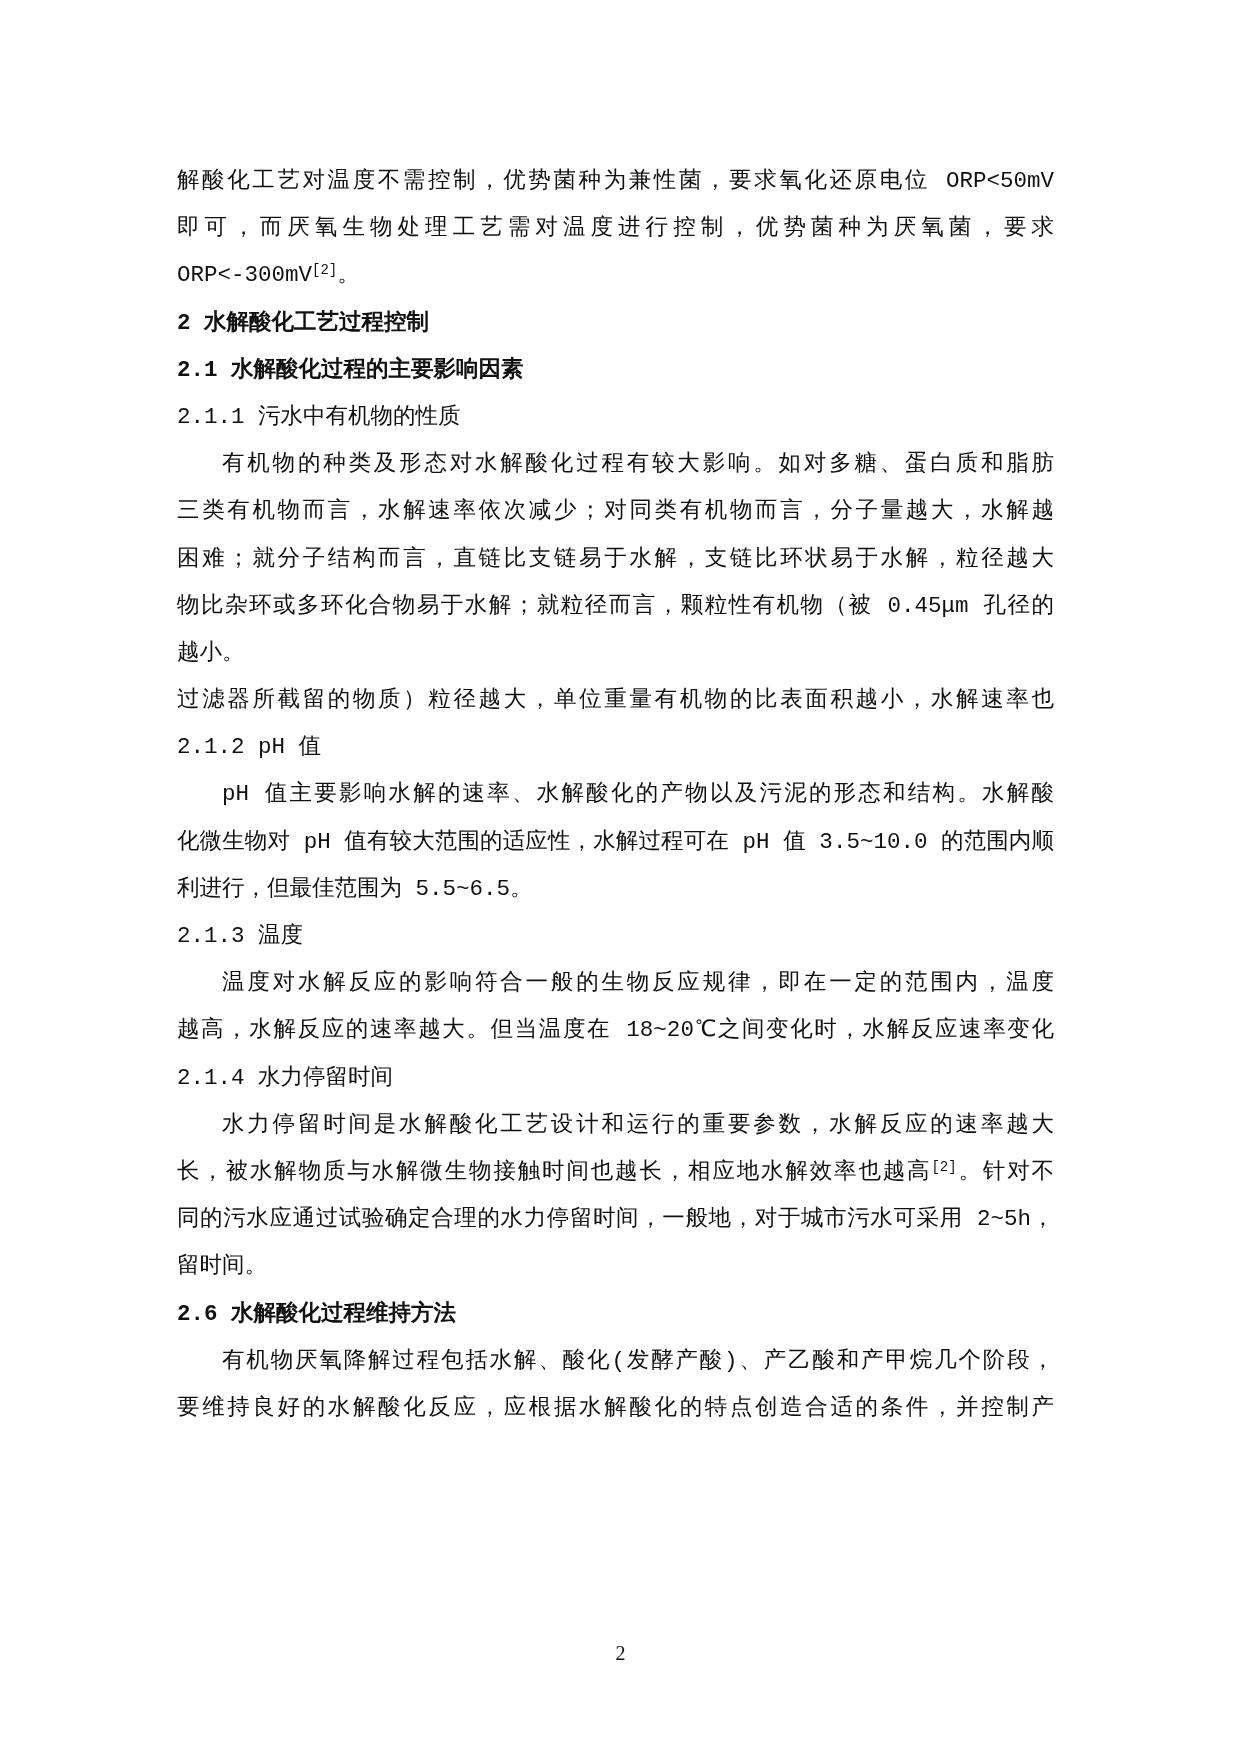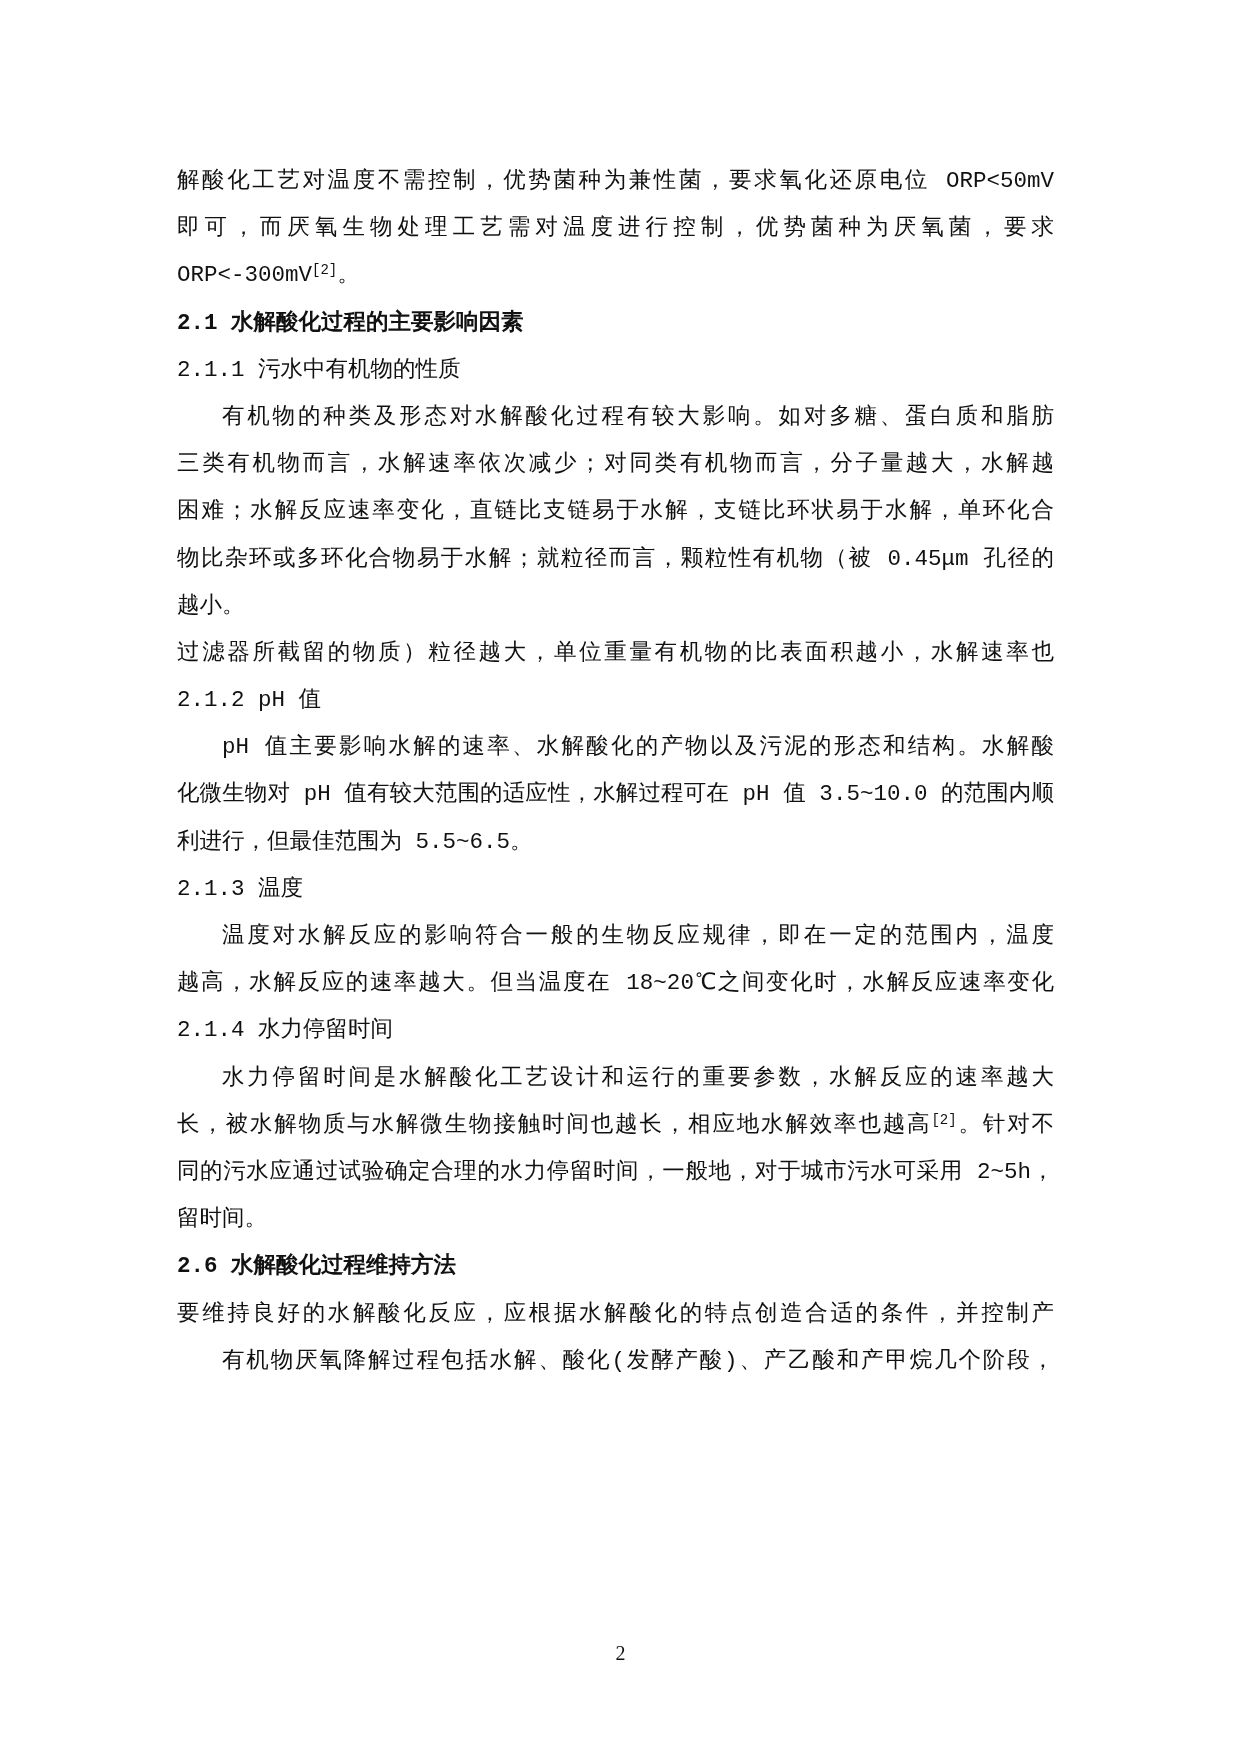--- a/index.html
+++ b/index.html
@@ -14,38 +14,39 @@
   .pagenum { position: absolute; left: 0; width: 1241px; top: 1642px; text-align: center;
              font-size: 20px; }
 </style>
 </head>
 <body>
 
 <div class="page">
   <div class="line just">解酸化工艺对温度不需控制，优势菌种为兼性菌，要求氧化还原电位 ORP&lt;50mV</div>
   <div class="line just">即可，而厌氧生物处理工艺需对温度进行控制，优势菌种为厌氧菌，要求</div>
   <div class="line"><span>ORP&lt;-300mV</span><sup>[2]</sup><span>。</span></div>
+  <div class="line h">2  水解酸化工艺过程控制</div>
   <div class="line h">2.1  水解酸化过程的主要影响因素</div>
   <div class="line">2.1.1  污水中有机物的性质</div>
   <div class="line just indent">有机物的种类及形态对水解酸化过程有较大影响。如对多糖、蛋白质和脂肪</div>
   <div class="line just">三类有机物而言，水解速率依次减少；对同类有机物而言，分子量越大，水解越</div>
-  <div class="line just">困难；水解反应速率变化，直链比支链易于水解，支链比环状易于水解，单环化合</div>
+  <div class="line just">困难；就分子结构而言，直链比支链易于水解，支链比环状易于水解，粒径越大</div>
   <div class="line just">物比杂环或多环化合物易于水解；就粒径而言，颗粒性有机物（被 0.45μm 孔径的</div>
   <div class="line">越小。</div>
   <div class="line just">过滤器所截留的物质）粒径越大，单位重量有机物的比表面积越小，水解速率也</div>
   <div class="line">2.1.2 pH 值</div>
   <div class="line just indent">pH 值主要影响水解的速率、水解酸化的产物以及污泥的形态和结构。水解酸</div>
   <div class="line just">化微生物对 pH 值有较大范围的适应性，水解过程可在 pH 值 3.5~10.0 的范围内顺</div>
   <div class="line">利进行，但最佳范围为 5.5~6.5。</div>
   <div class="line">2.1.3  温度</div>
   <div class="line just indent">温度对水解反应的影响符合一般的生物反应规律，即在一定的范围内，温度</div>
   <div class="line just">越高，水解反应的速率越大。但当温度在 18~20℃之间变化时，水解反应速率变化</div>
   <div class="line">2.1.4  水力停留时间</div>
   <div class="line just indent">水力停留时间是水解酸化工艺设计和运行的重要参数，水解反应的速率越大</div>
   <div class="line just"><span>长，被水解物质与水解微生物接触时间也越长，相应地水解效率也越高</span><sup>[2]</sup><span>。针对不</span></div>
   <div class="line just">同的污水应通过试验确定合理的水力停留时间，一般地，对于城市污水可采用 2~5h，</div>
   <div class="line">留时间。</div>
   <div class="line h">2.6  水解酸化过程维持方法</div>
+  <div class="line just indent">有机物厌氧降解过程包括水解、酸化(发酵产酸)、产乙酸和产甲烷几个阶段，</div>
   <div class="line just">要维持良好的水解酸化反应，应根据水解酸化的特点创造合适的条件，并控制产</div>
-  <div class="line just indent">有机物厌氧降解过程包括水解、酸化(发酵产酸)、产乙酸和产甲烷几个阶段，</div>
 </div>
 
 <div class="pagenum">2</div>
 
 </body></html>

